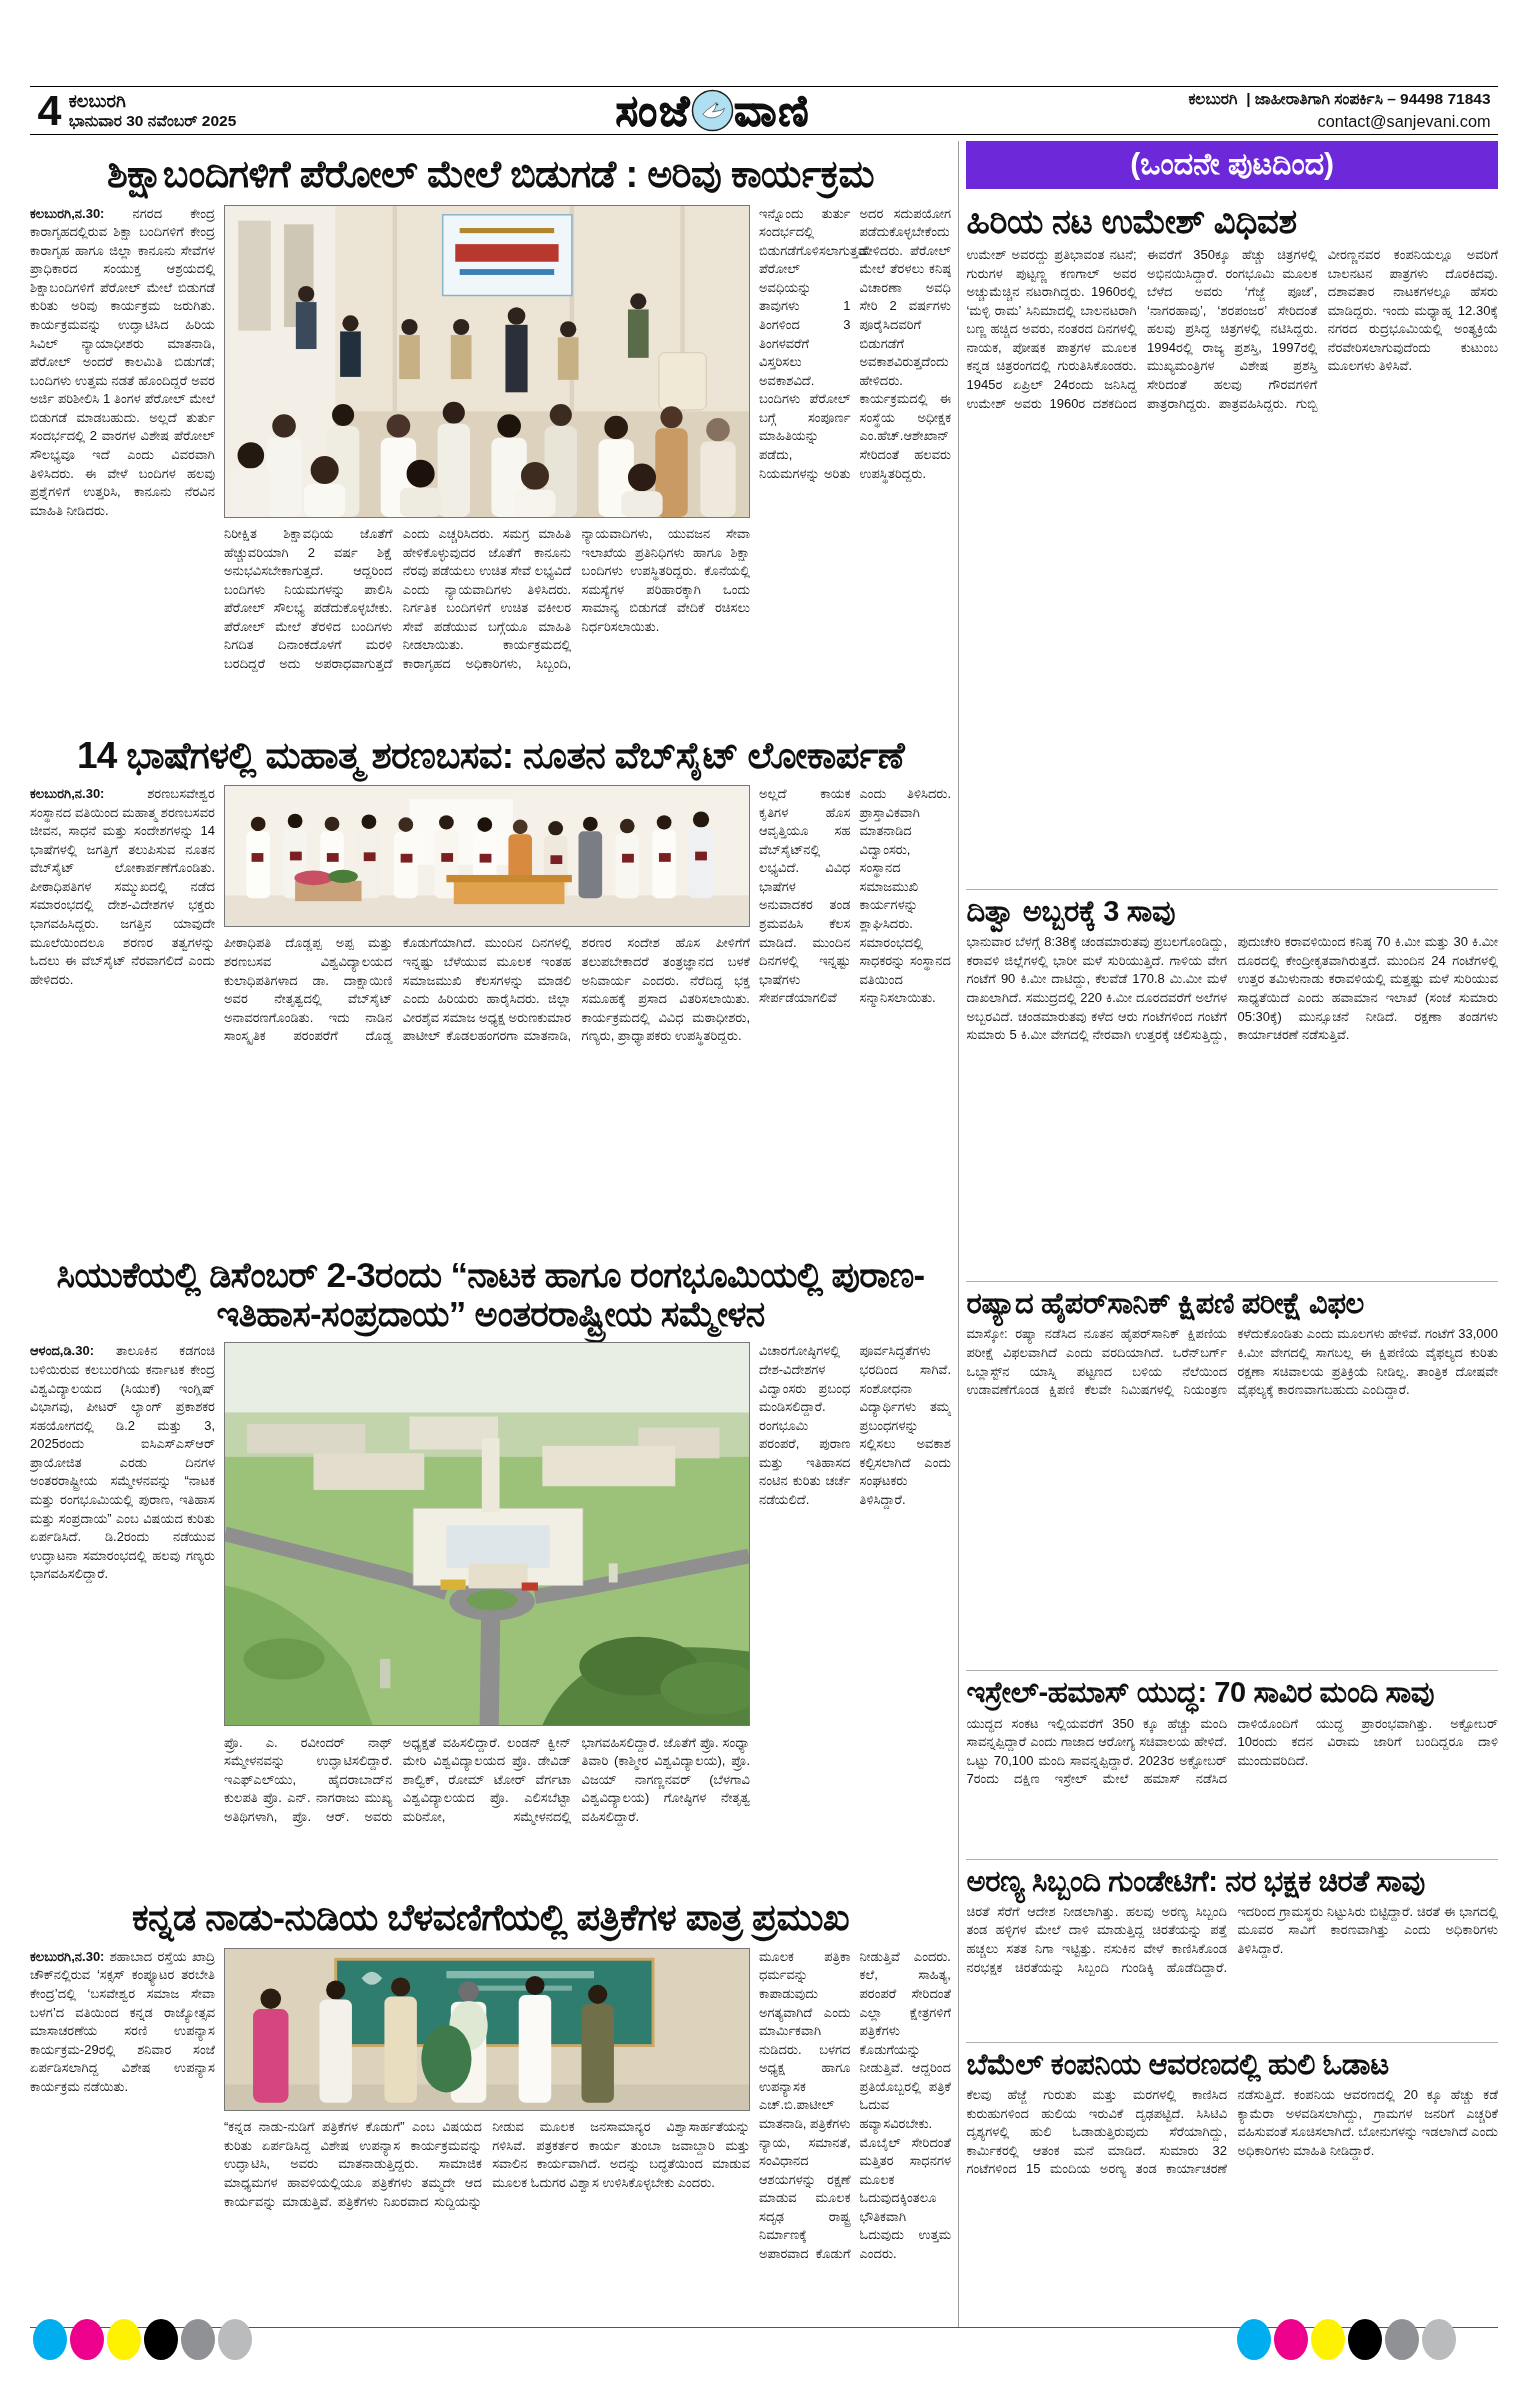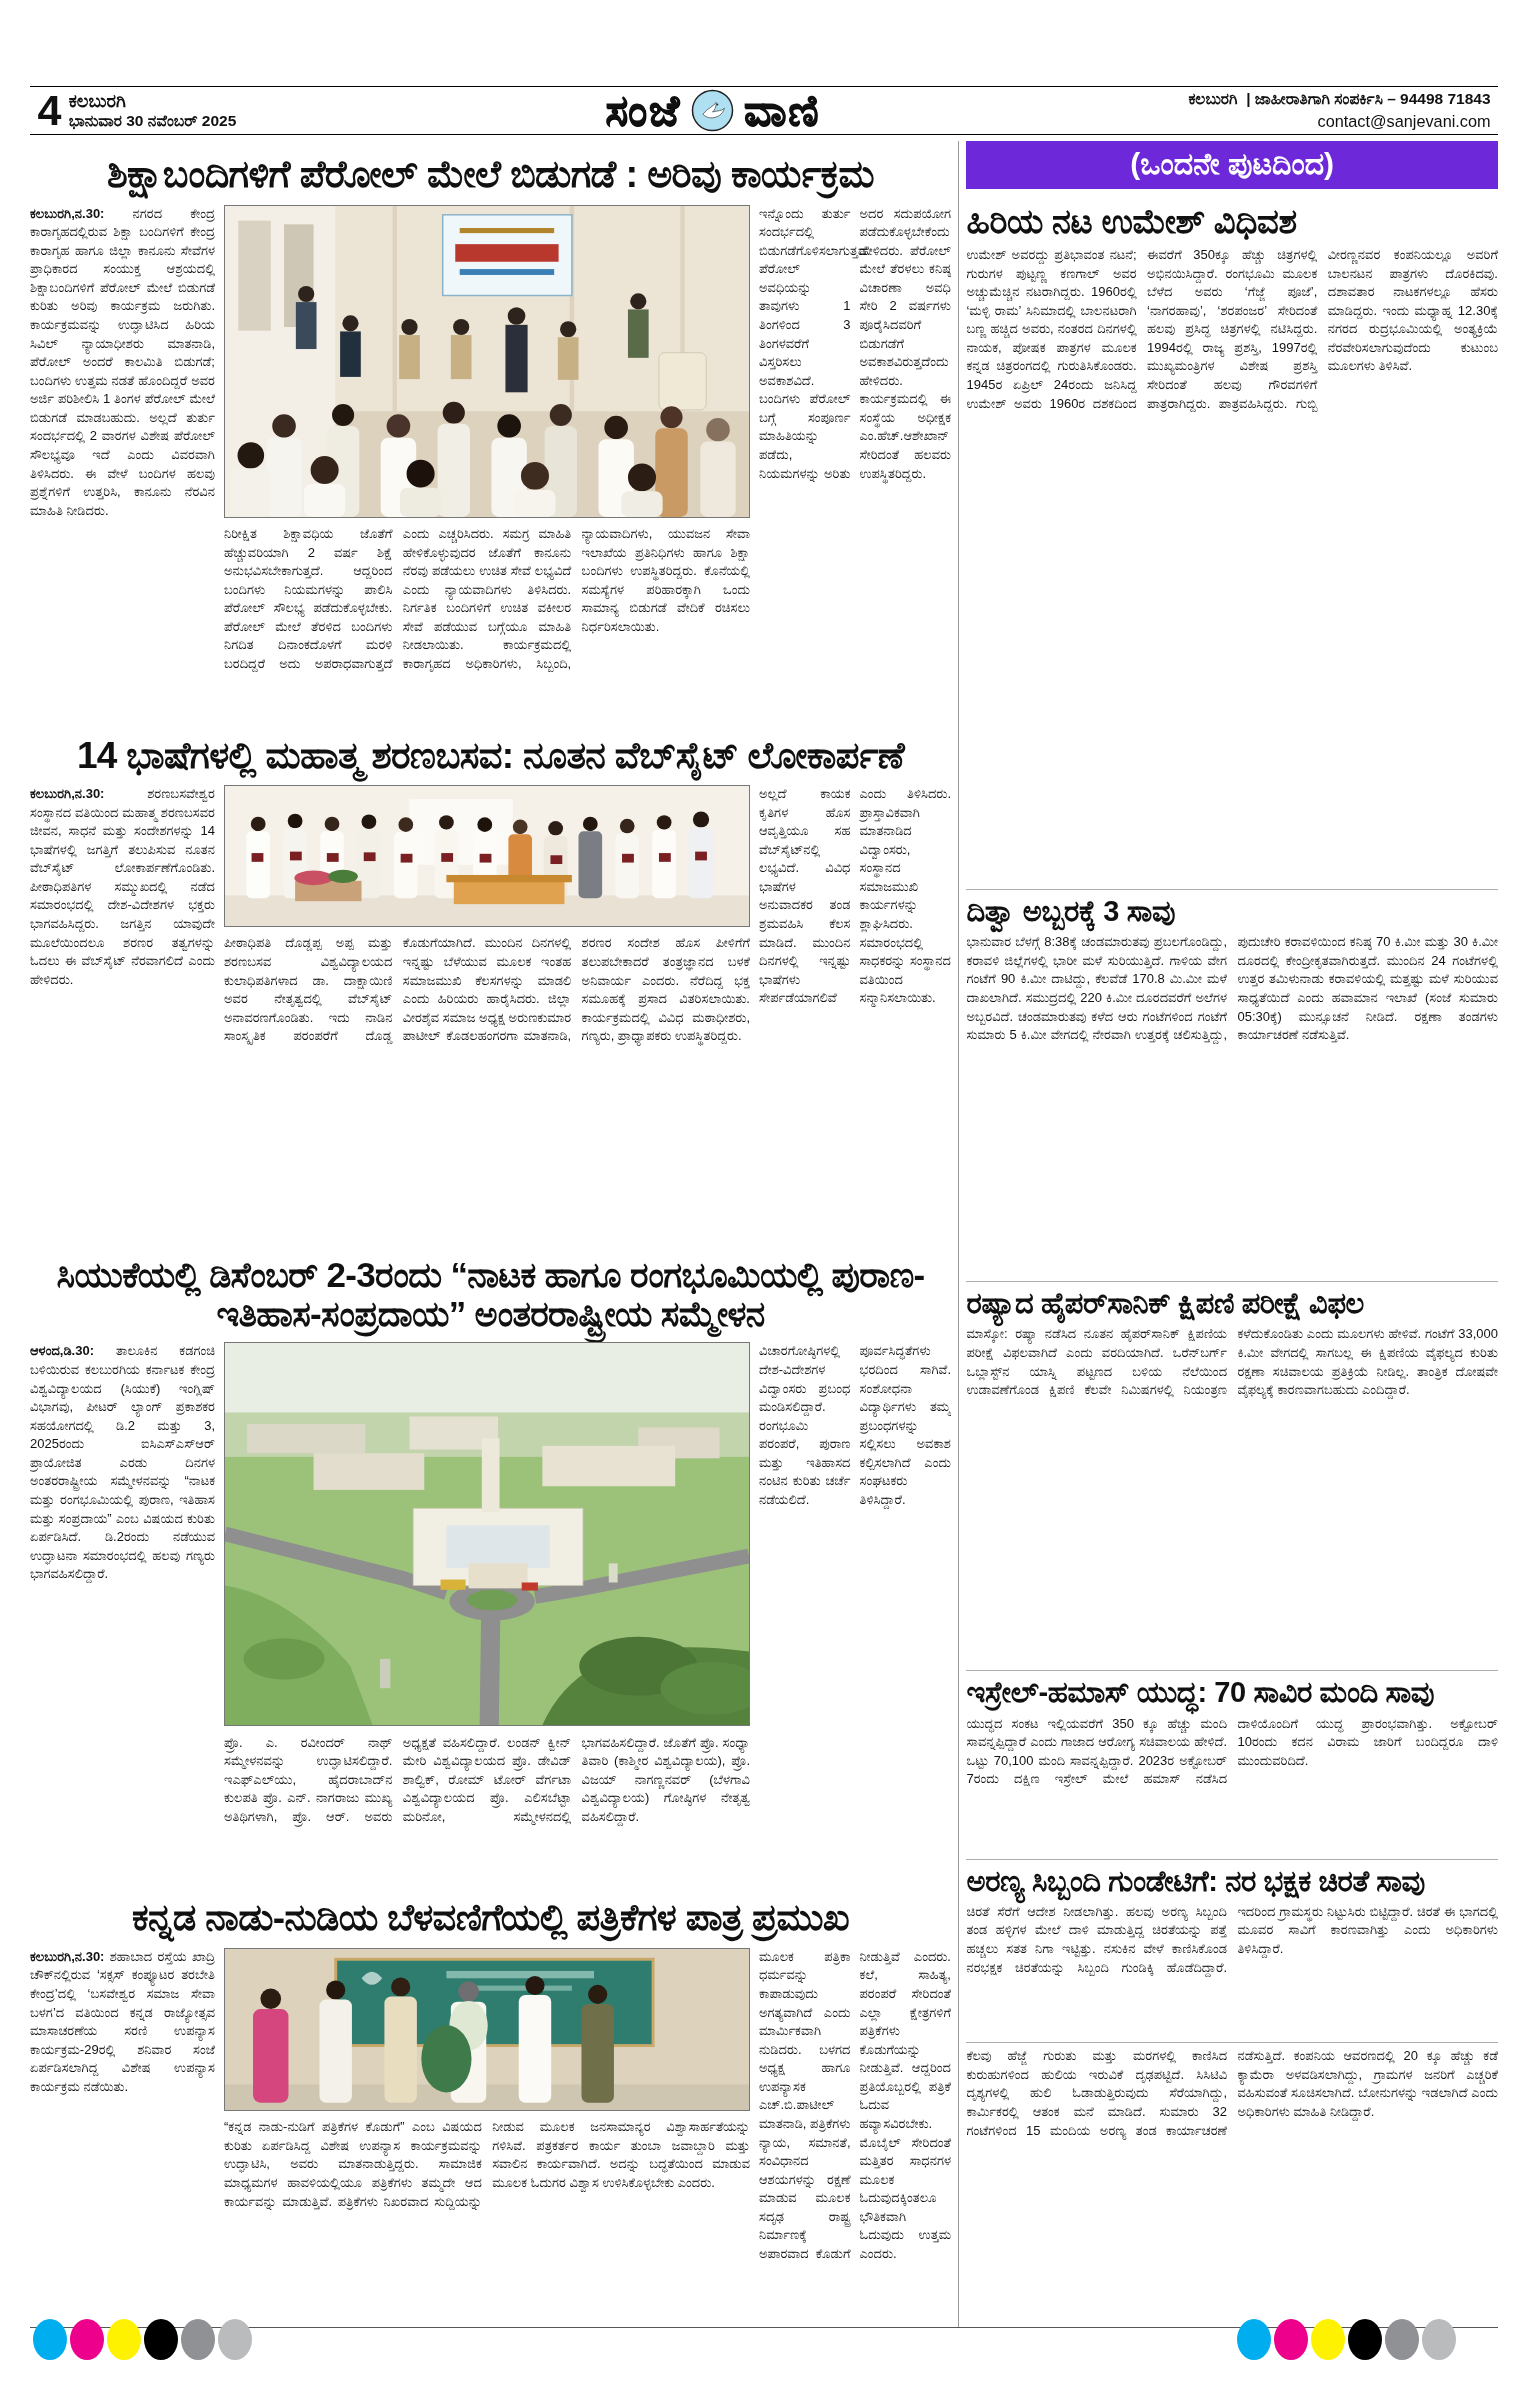--- a/index.html
+++ b/index.html
@@ -7,21 +7,21 @@
   .page { width:1528px; height:2401px; background:#fff; margin:0 auto; position:relative; color:#111; overflow:hidden; }
 
   
   .masthead-bar { margin:86px 30px 0; border-top:1.5px solid #000; border-bottom:1.5px solid #000;
                   height:49px; display:flex; align-items:center; justify-content:space-between; padding:1.5px 7.4px; }
   .hdr-left { display:flex; align-items:center; gap:7.4px; }
   .page-number { font-size:43px; font-weight:bold; line-height:1; }
   .city-date { display:flex; flex-direction:column; justify-content:center; }
   .city { font-size:18px; font-weight:bold; }
   .date { font-size:15.5px; font-weight:bold; }
-  .masthead { display:flex; align-items:center; gap:10px; font-weight:900; font-size:43px; letter-spacing:1.5px;
+  .masthead { display:flex; align-items:center; gap:0; font-weight:900; font-size:43px; letter-spacing:1.5px;
               text-shadow:0.7px 0.7px 0 #000; font-family:"Liberation Serif", serif; }
   .dove-badge { width:43px; height:43px; }
   .hdr-right { text-align:right; line-height:1.35; }
   .hdr-right .l1 { font-size:15.5px; font-weight:bold; }
   .hdr-right .l2 { font-size:16.3px; }
 
   
   .content { margin:6px 30px 0; display:flex; border-bottom:0.7px solid #555; height:2187px; overflow:hidden; }
   .left-area { width:921px; }
   .v-divider { width:0.7px; background:#9a9a9a; margin:0 7.4px; }
@@ -350,20 +350,21 @@
         <h2 class="h-std">ಇಸ್ರೇಲ್-ಹಮಾಸ್ ಯುದ್ಧ: 70 ಸಾವಿರ ಮಂದಿ ಸಾವು</h2>
         <div class="rc-body cols2 b-israel">ಯುದ್ಧದ ಸಂಕಟ ಇಲ್ಲಿಯವರೆಗೆ 350 ಕ್ಕೂ ಹೆಚ್ಚು ಮಂದಿ ಸಾವನ್ನಪ್ಪಿದ್ದಾರೆ ಎಂದು ಗಾಜಾದ ಆರೋಗ್ಯ ಸಚಿವಾಲಯ ಹೇಳಿದೆ. ಒಟ್ಟು 70,100 ಮಂದಿ ಸಾವನ್ನಪ್ಪಿದ್ದಾರೆ. 2023ರ ಅಕ್ಟೋಬರ್ 7ರಂದು ದಕ್ಷಿಣ ಇಸ್ರೇಲ್ ಮೇಲೆ ಹಮಾಸ್ ನಡೆಸಿದ ದಾಳಿಯೊಂದಿಗೆ ಯುದ್ಧ ಪ್ರಾರಂಭವಾಗಿತ್ತು. ಅಕ್ಟೋಬರ್ 10ರಂದು ಕದನ ವಿರಾಮ ಜಾರಿಗೆ ಬಂದಿದ್ದರೂ ದಾಳಿ ಮುಂದುವರಿದಿದೆ.</div>
       </section>
 
       <section class="rc-sec">
         <h2 class="h-std">ಅರಣ್ಯ ಸಿಬ್ಬಂದಿ ಗುಂಡೇಟಿಗೆ: ನರ ಭಕ್ಷಕ ಚಿರತೆ ಸಾವು</h2>
         <div class="rc-body cols2 b-leopard">ಚಿರತೆ ಸೆರೆಗೆ ಆದೇಶ ನೀಡಲಾಗಿತ್ತು. ಹಲವು ಅರಣ್ಯ ಸಿಬ್ಬಂದಿ ತಂಡ ಹಳ್ಳಿಗಳ ಮೇಲೆ ದಾಳಿ ಮಾಡುತ್ತಿದ್ದ ಚಿರತೆಯನ್ನು ಪತ್ತೆ ಹಚ್ಚಲು ಸತತ ನಿಗಾ ಇಟ್ಟಿತ್ತು. ನಸುಕಿನ ವೇಳೆ ಕಾಣಿಸಿಕೊಂಡ ನರಭಕ್ಷಕ ಚಿರತೆಯನ್ನು ಸಿಬ್ಬಂದಿ ಗುಂಡಿಕ್ಕಿ ಹೊಡೆದಿದ್ದಾರೆ. ಇದರಿಂದ ಗ್ರಾಮಸ್ಥರು ನಿಟ್ಟುಸಿರು ಬಿಟ್ಟಿದ್ದಾರೆ. ಚಿರತೆ ಈ ಭಾಗದಲ್ಲಿ ಮೂವರ ಸಾವಿಗೆ ಕಾರಣವಾಗಿತ್ತು ಎಂದು ಅಧಿಕಾರಿಗಳು ತಿಳಿಸಿದ್ದಾರೆ.</div>
       </section>
 
       <section class="rc-sec">
+        <h2 class="h-std">ಬೆಮೆಲ್ ಕಂಪನಿಯ ಆವರಣದಲ್ಲಿ ಹುಲಿ ಓಡಾಟ</h2>
         <div class="rc-body cols2 b-tiger">ಕೆಲವು ಹೆಜ್ಜೆ ಗುರುತು ಮತ್ತು ಮರಗಳಲ್ಲಿ ಕಾಣಿಸಿದ ಕುರುಹುಗಳಿಂದ ಹುಲಿಯ ಇರುವಿಕೆ ದೃಢಪಟ್ಟಿದೆ. ಸಿಸಿಟಿವಿ ದೃಶ್ಯಗಳಲ್ಲಿ ಹುಲಿ ಓಡಾಡುತ್ತಿರುವುದು ಸೆರೆಯಾಗಿದ್ದು, ಕಾರ್ಮಿಕರಲ್ಲಿ ಆತಂಕ ಮನೆ ಮಾಡಿದೆ. ಸುಮಾರು 32 ಗಂಟೆಗಳಿಂದ 15 ಮಂದಿಯ ಅರಣ್ಯ ತಂಡ ಕಾರ್ಯಾಚರಣೆ ನಡೆಸುತ್ತಿದೆ. ಕಂಪನಿಯ ಆವರಣದಲ್ಲಿ 20 ಕ್ಕೂ ಹೆಚ್ಚು ಕಡೆ ಕ್ಯಾಮೆರಾ ಅಳವಡಿಸಲಾಗಿದ್ದು, ಗ್ರಾಮಗಳ ಜನರಿಗೆ ಎಚ್ಚರಿಕೆ ವಹಿಸುವಂತೆ ಸೂಚಿಸಲಾಗಿದೆ. ಬೋನುಗಳನ್ನು ಇಡಲಾಗಿದೆ ಎಂದು ಅಧಿಕಾರಿಗಳು ಮಾಹಿತಿ ನೀಡಿದ್ದಾರೆ.</div>
       </section>
     </aside>
   </div>
 
   <footer class="regmarks">
     <div class="dots left">
       <span class="dot" style="background: rgb(0, 174, 239);"></span>
       <span class="dot" style="background: rgb(236, 0, 140);"></span>
       <span class="dot" style="background: rgb(255, 242, 0);"></span>

